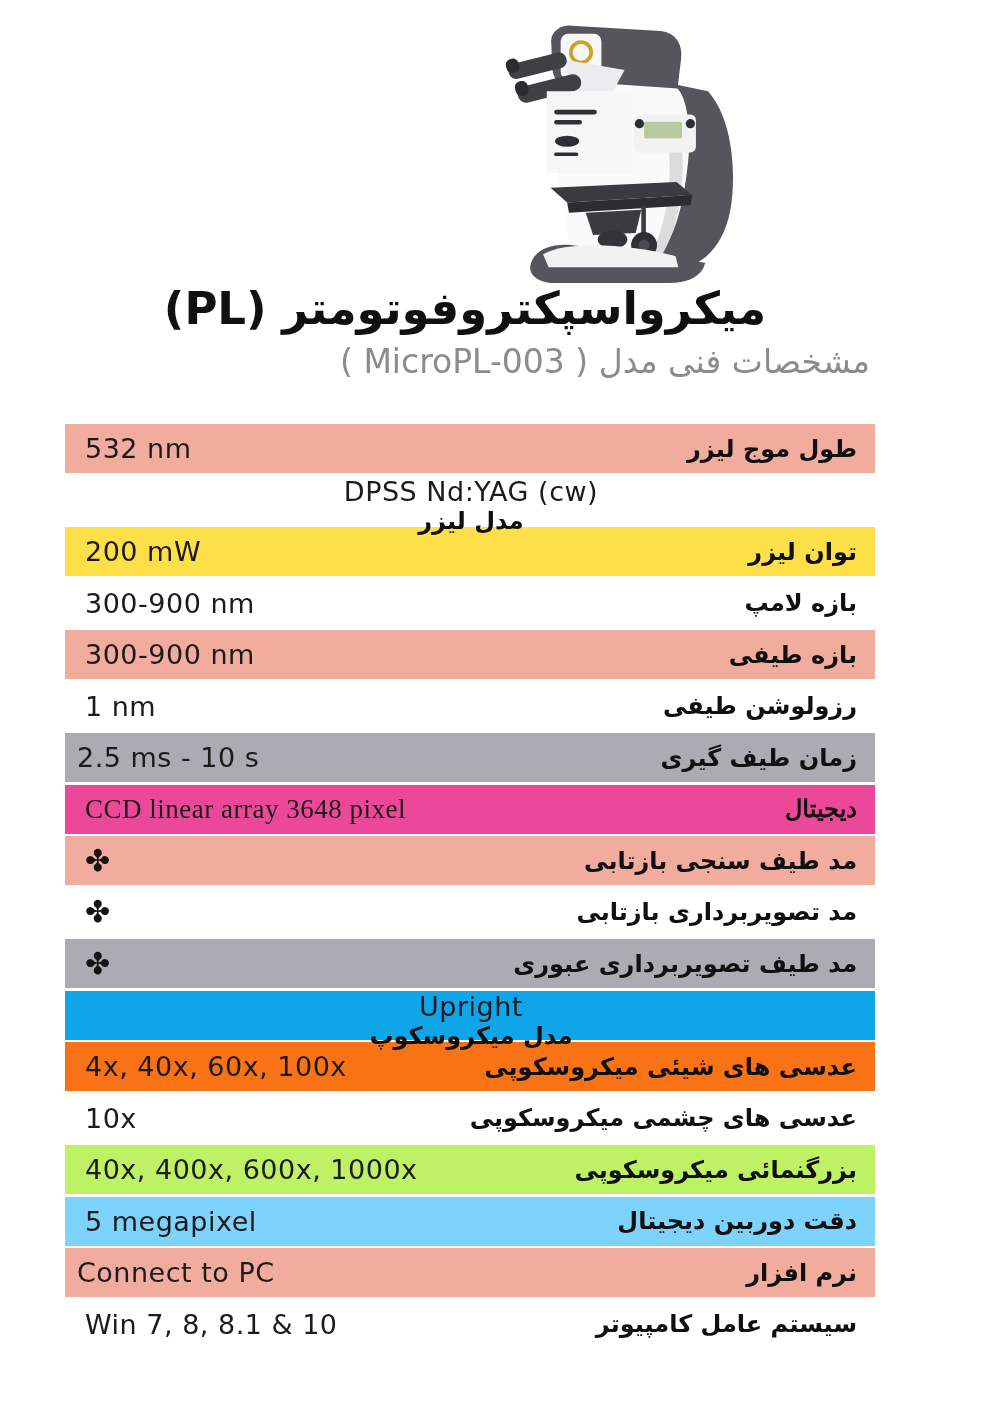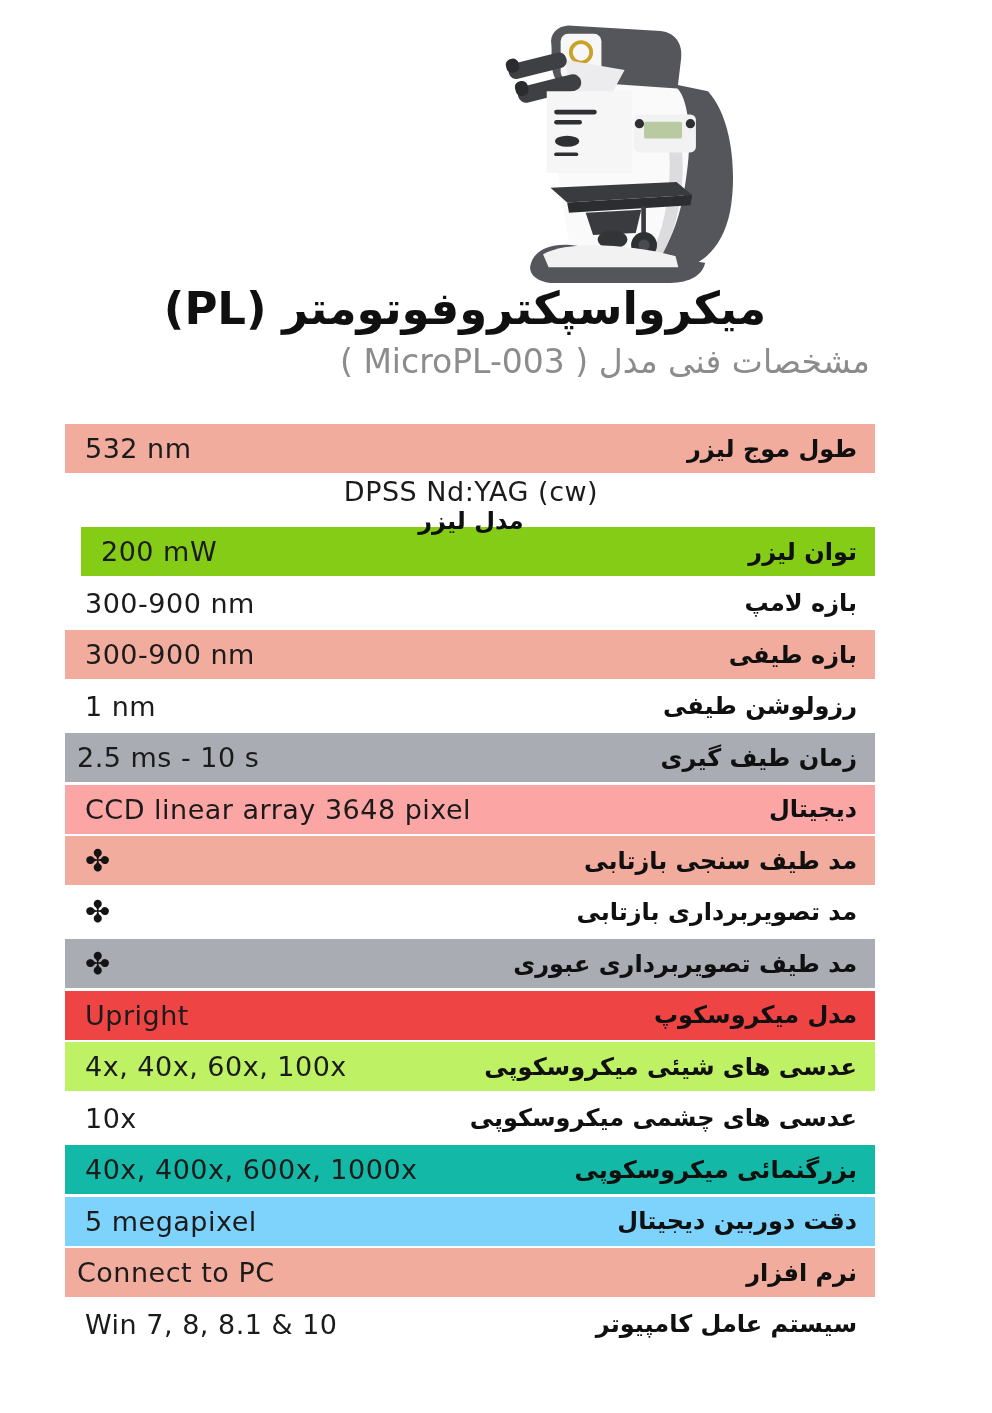--- a/index.html
+++ b/index.html
@@ -139,21 +139,21 @@
   <div class="spec-row" style="background: rgb(242, 172, 157);">
     <div class="value">532 nm</div>
     <div class="label">طول موج لیزر</div>
   </div>
 
   <div class="spec-row" style="background: rgb(255, 255, 255); flex-direction: column;">
     <div class="value">DPSS Nd:YAG (cw)</div>
     <div class="label">مدل لیزر</div>
   </div>
 
-  <div class="spec-row" style="background: #84cc16; margin-left: 16px;">
+  <div class="spec-row" style="background: #fde047;">
     <div class="value">200 mW</div>
     <div class="label">توان لیزر</div>
   </div>
 
   <div class="spec-row" style="background: rgb(255, 255, 255);">
     <div class="value">300-900 nm</div>
     <div class="label">بازه لامپ</div>
   </div>
 
   <div class="spec-row" style="background: rgb(242, 172, 157);">
@@ -164,56 +164,56 @@
   <div class="spec-row" style="background: rgb(255, 255, 255);">
     <div class="value">1 nm</div>
     <div class="label">رزولوشن طیفی</div>
   </div>
 
   <div class="spec-row" style="background: rgb(169, 172, 179); padding-left: 12px;">
     <div class="value">2.5 ms - 10 s</div>
     <div class="label">زمان طیف گیری</div>
   </div>
 
-  <div class="spec-row" style="background: #fca5a5;">
+  <div class="spec-row" style="background: #ec4899; font-family: Liberation Serif, serif;">
     <div class="value">CCD linear array 3648 pixel</div>
     <div class="label">دیجیتال</div>
   </div>
 
   <div class="spec-row" style="background: rgb(242, 172, 157);">
     <div class="value symbol">✤</div>
     <div class="label">مد  طیف سنجی بازتابی</div>
   </div>
 
   <div class="spec-row" style="background: rgb(255, 255, 255);">
     <div class="value symbol">✤</div>
     <div class="label">مد  تصویربرداری بازتابی</div>
   </div>
 
   <div class="spec-row" style="background: rgb(169, 172, 179);">
     <div class="value symbol">✤</div>
     <div class="label">مد  طیف تصویربرداری عبوری</div>
   </div>
 
-  <div class="spec-row" style="background: #ef4444;">
+  <div class="spec-row" style="background: #0ea5e9; flex-direction: column;">
     <div class="value">Upright</div>
     <div class="label">مدل میکروسکوپ</div>
   </div>
 
-  <div class="spec-row" style="background: #bef264;">
+  <div class="spec-row" style="background: #f97316;">
     <div class="value">4x, 40x, 60x, 100x</div>
     <div class="label">عدسی های شیئی میکروسکوپی</div>
   </div>
 
   <div class="spec-row" style="background: rgb(255, 255, 255);">
     <div class="value">10x</div>
     <div class="label">عدسی های چشمی میکروسکوپی</div>
   </div>
 
-  <div class="spec-row" style="background: #14b8a6; gap: 43px;">
+  <div class="spec-row" style="background: #bef264; gap: 43px;">
     <div class="value">40x, 400x, 600x, 1000x</div>
     <div class="label">بزرگنمائی میکروسکوپی</div>
   </div>
 
   <div class="spec-row" style="background: #7dd3fc;">
     <div class="value">5 megapixel</div>
     <div class="label">دقت دوربین دیجیتال</div>
   </div>
 
   <div class="spec-row" style="background: rgb(242, 172, 157); padding-left: 12px;">

